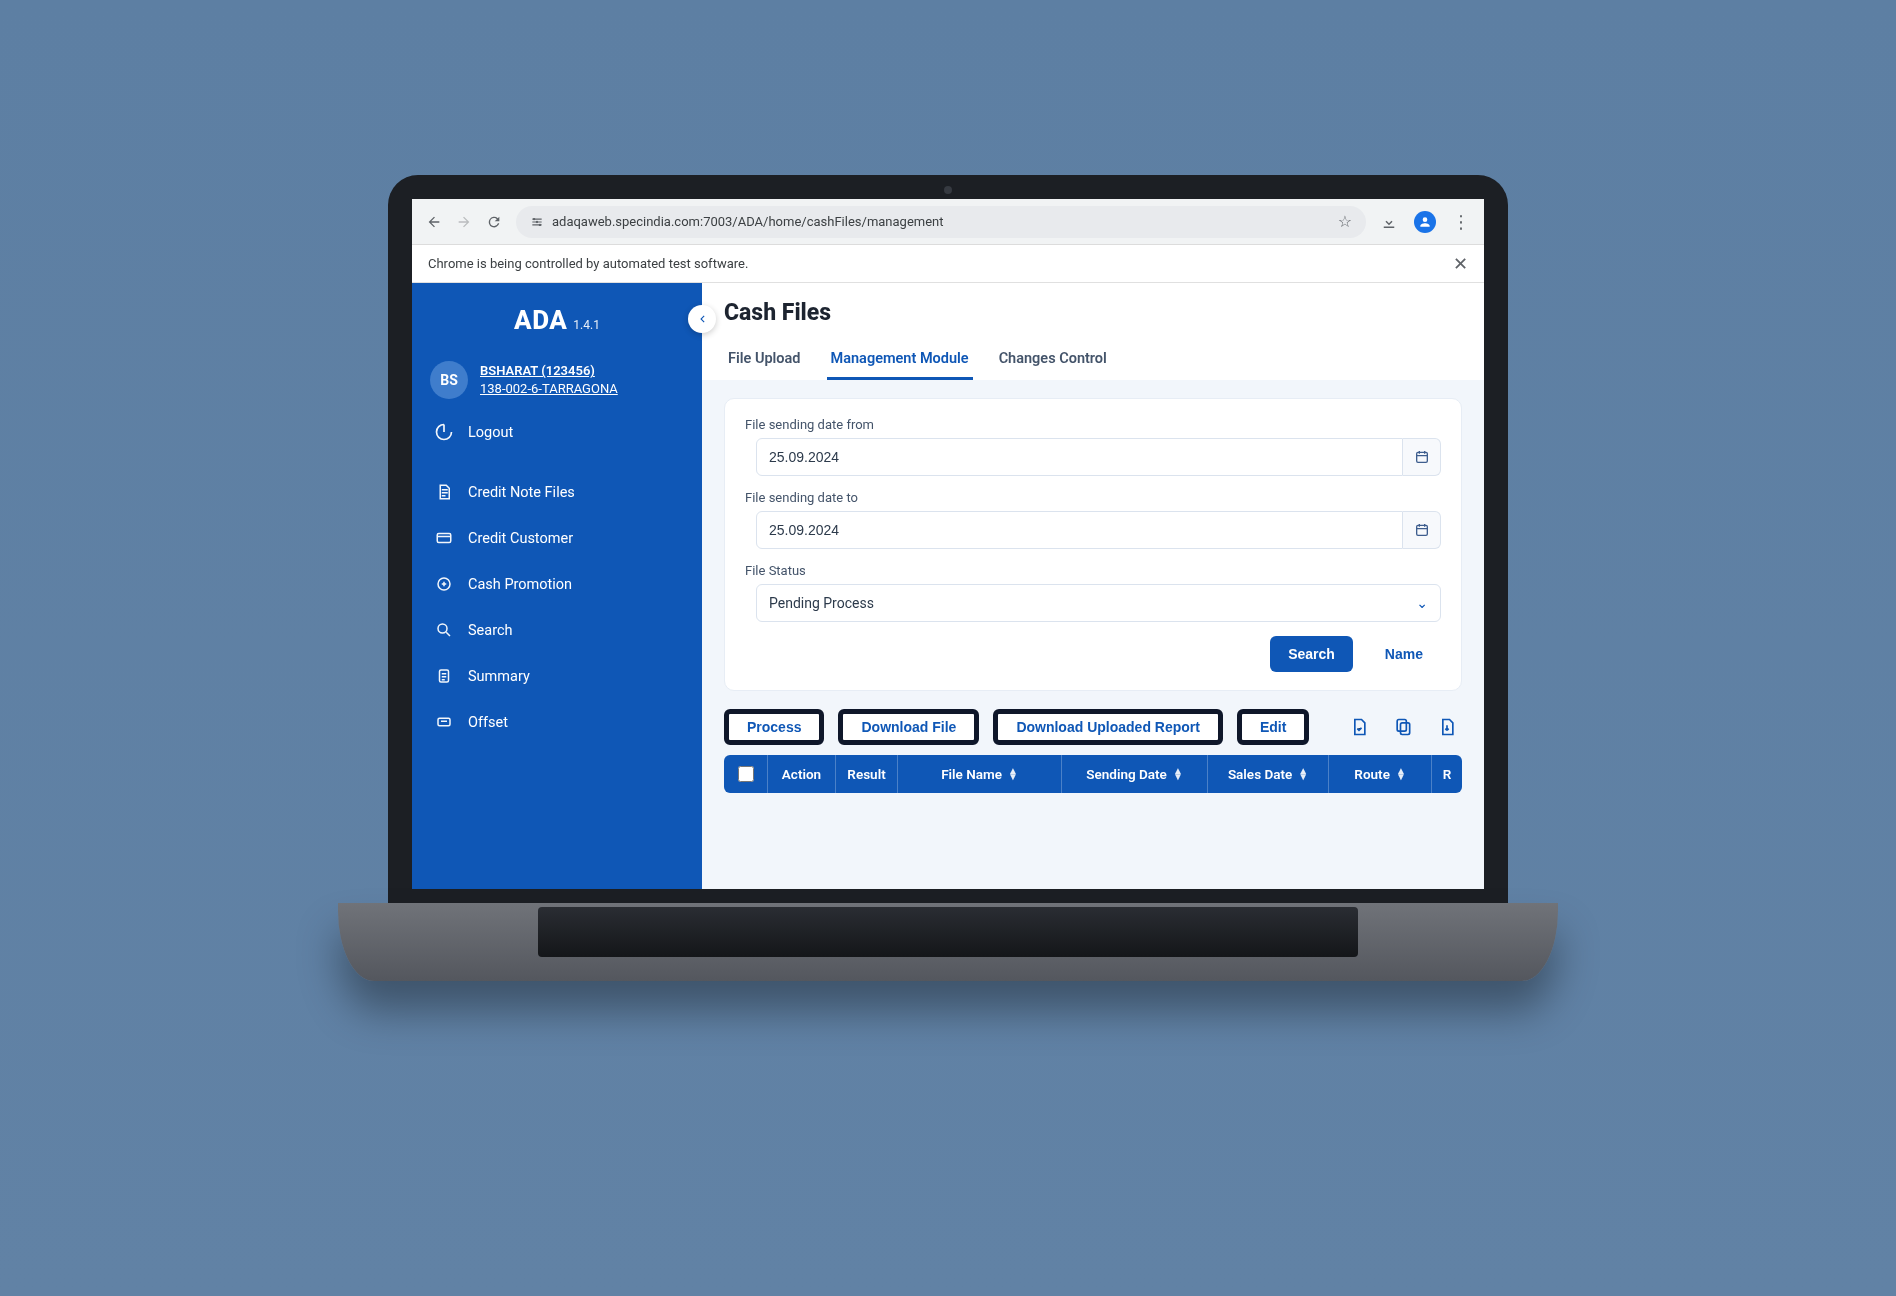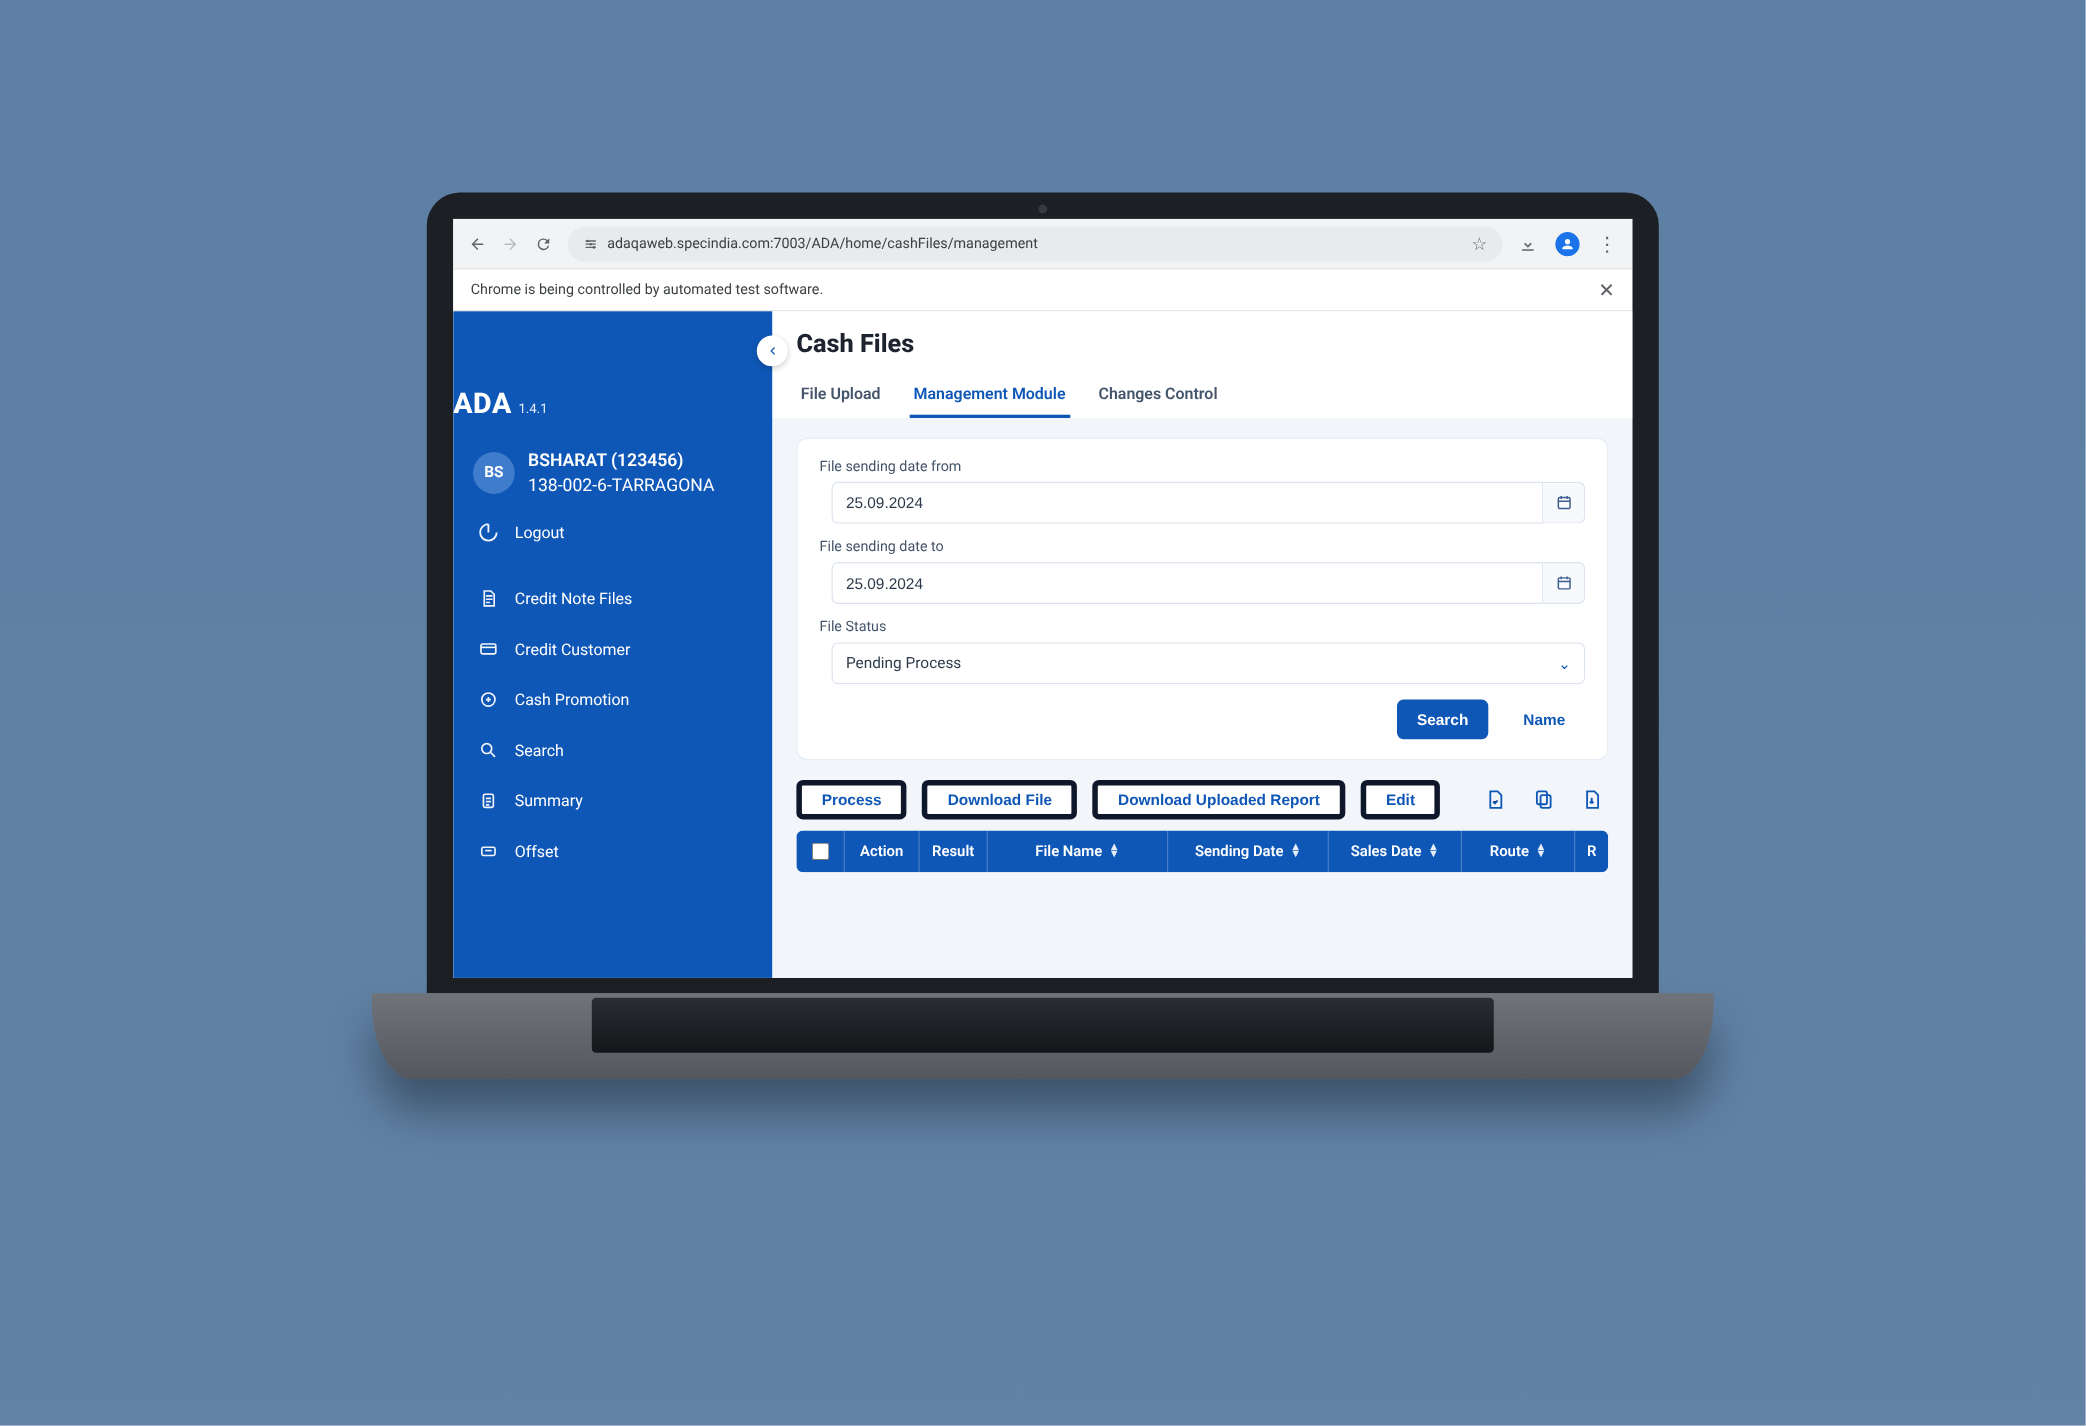--- a/index.html
+++ b/index.html
@@ -137,40 +137,39 @@
   background: #fff;
   border-radius: 50%;
   display: flex; align-items: center; justify-content: center;
   color: #0f57b6;
   font-weight: bold;
   box-shadow: 0 2px 6px rgba(0,0,0,.2);
   z-index: 5;
   cursor: pointer;
 }
 .brand {
-  text-align: left;
+  text-align: center;
   padding: 22px 0 10px 0;
-  margin-top: 47px;
 }
 .brand .name { font-size: 26px; font-weight: 800; letter-spacing: .5px; }
 .brand .ver { font-size: 12px; margin-left: 6px; font-weight: 400; opacity: .9; }
 .user-block {
   display: flex;
   align-items: center;
   gap: 12px;
   padding: 16px 18px 10px 18px;
 }
 .avatar {
   width: 38px; height: 38px;
   background: #3f7dcc;
   border-radius: 50%;
   display: flex; align-items: center; justify-content: center;
   font-size: 14px; font-weight: 700;
 }
-.user-lines { font-size: 16px; line-height: 1.35; }
+.user-lines { font-size: 13px; line-height: 1.35; text-decoration: underline; }
 .user-lines .line1 { font-weight: 600; }
 .side-item {
   display: flex;
   align-items: center;
   gap: 14px;
   padding: 13px 22px;
   font-size: 14.5px;
   cursor: pointer;
 }
 .side-sep { height: 14px; }

